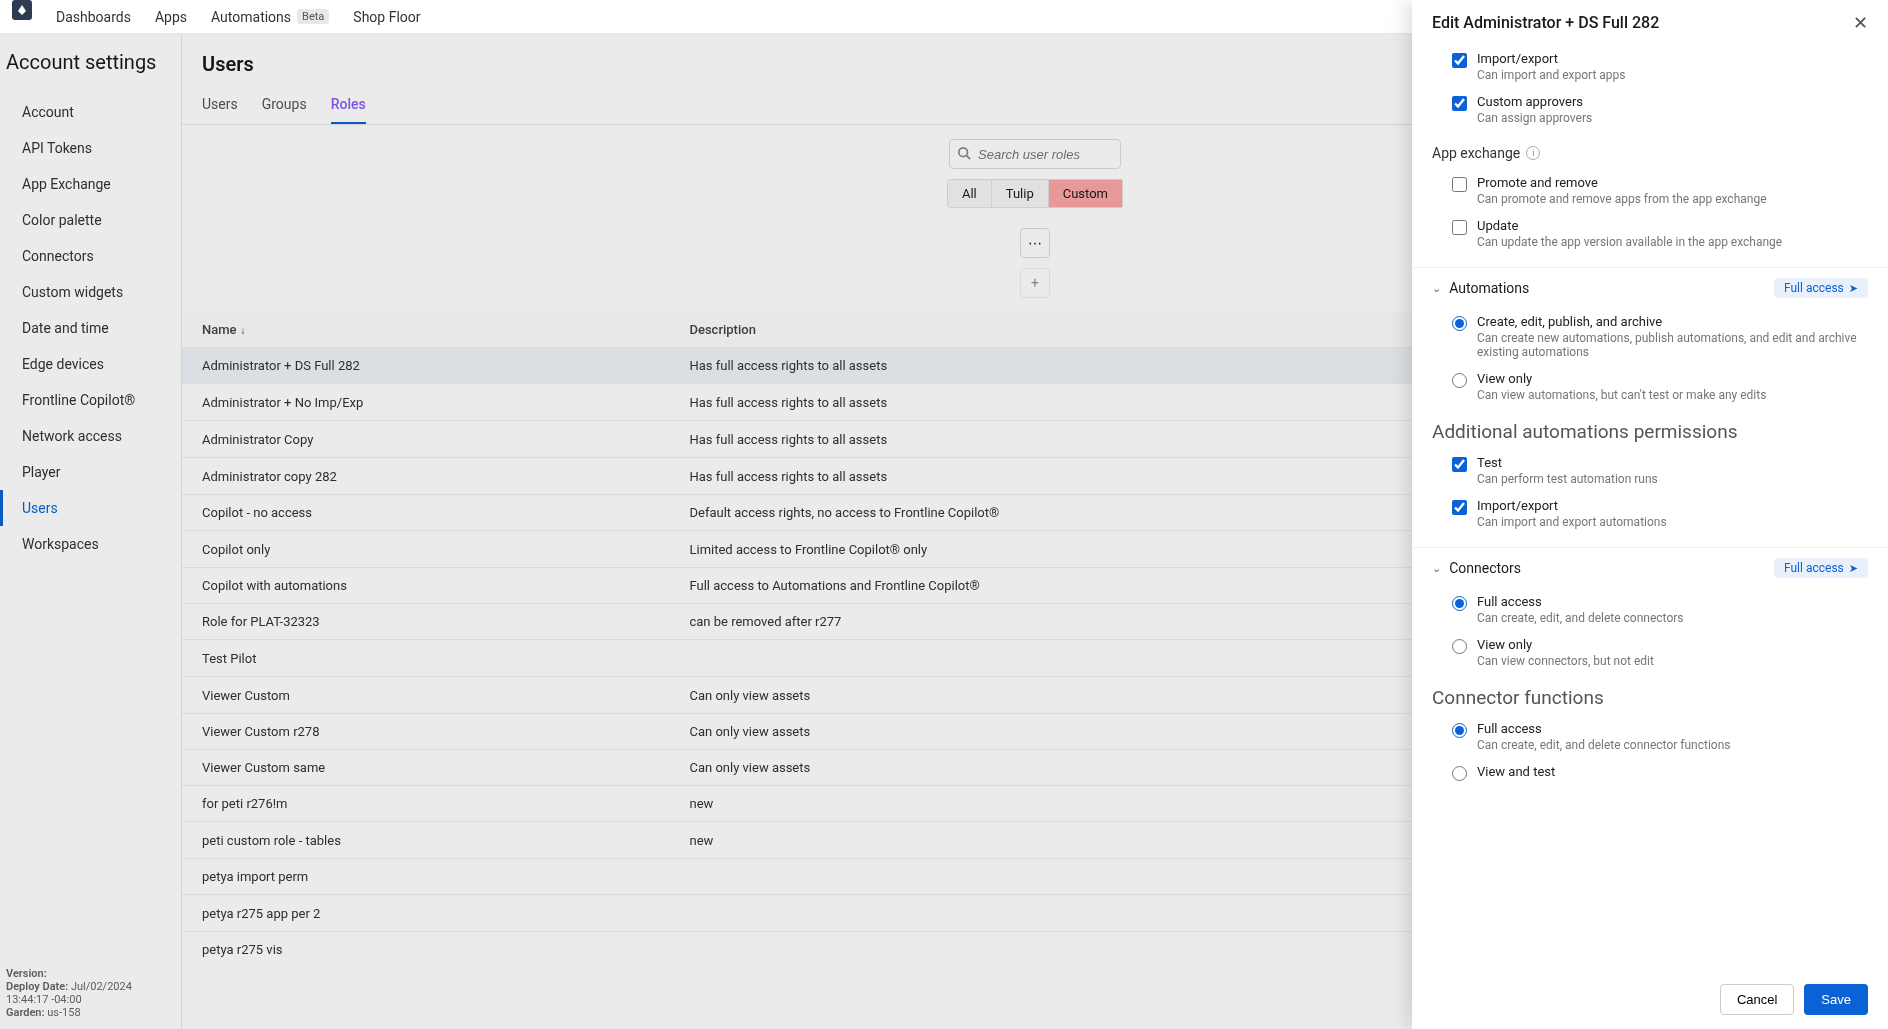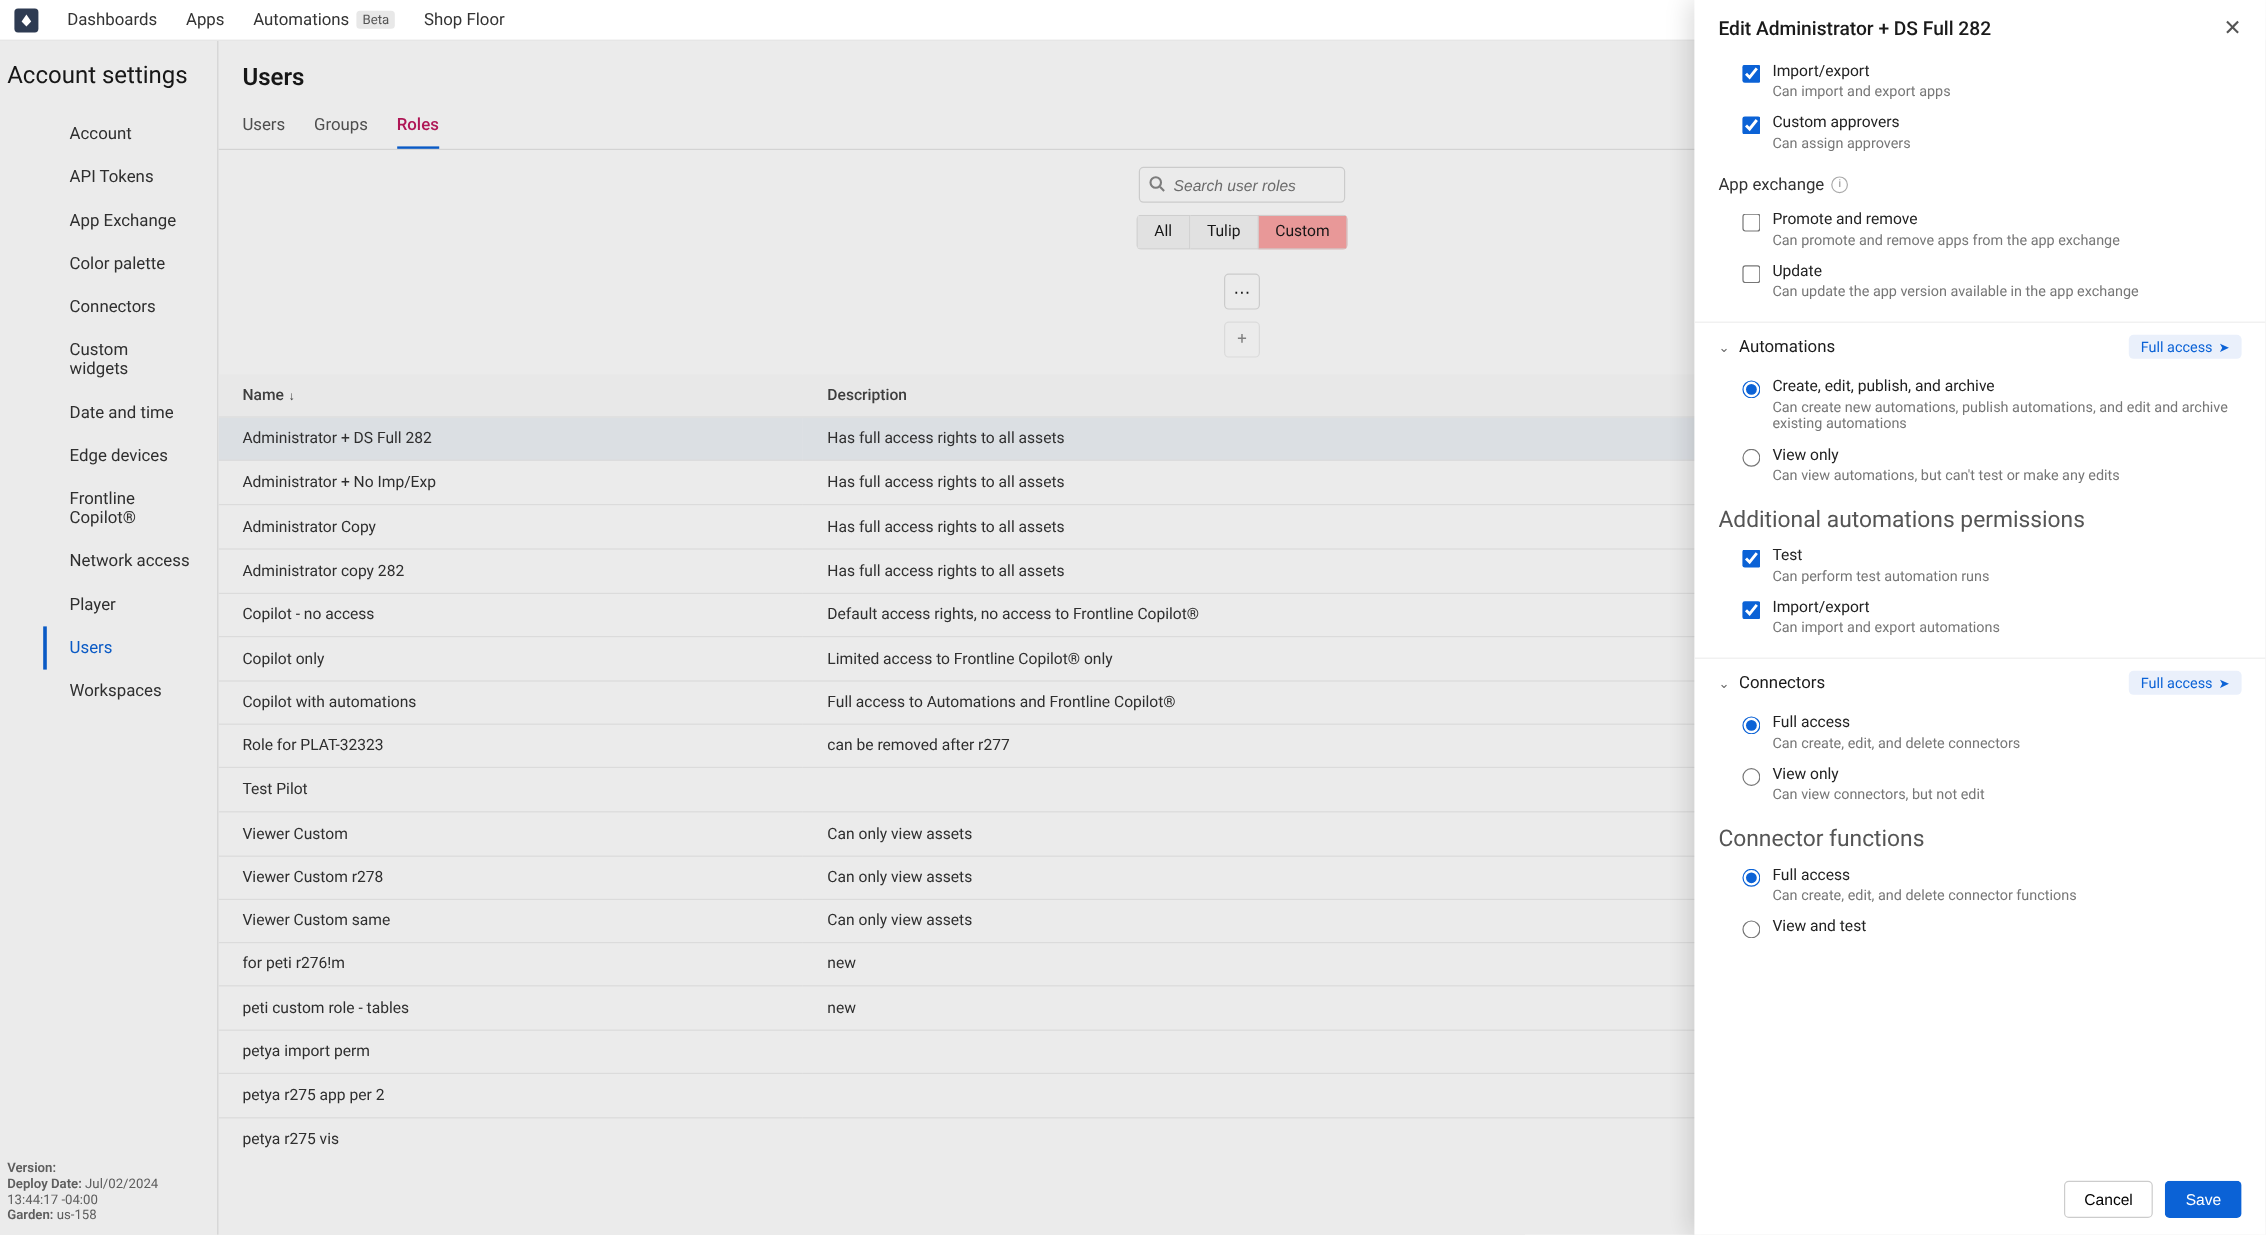--- a/index.html
+++ b/index.html
@@ -1,44 +1,44 @@
 <!DOCTYPE html>
 <html><head>
   <meta charset="utf-8">
   <style>
     * { margin: 0; padding: 0; box-sizing: border-box; }
     body { font-family: -apple-system, BlinkMacSystemFont, "Segoe UI", Roboto, sans-serif; font-size: 14px; color: #1a1a1a; background: #fff; overflow: hidden; }
     
     
-    .topbar { height: 34px; border-bottom: 1px solid #e5e5e5; display: flex; align-items: center; padding: 0 12px; gap: 24px; }
+    .topbar { height: 34px; border-bottom: 1px solid #e5e5e5; display: flex; padding: 0 12px; gap: 24px; }
     .logo { width: 20px; height: 20px; background: #2e3b52; border-radius: 3px; display: flex; align-items: center; justify-content: center; }
     .logo svg { fill: #fff; }
     .nav-items { display: flex; gap: 24px; align-items: center; }
     .nav-item { color: #333; cursor: pointer; display: flex; align-items: center; gap: 6px; }
     .beta-badge { background: #e8e8e8; font-size: 11px; padding: 1px 5px; border-radius: 3px; color: #555; }
     
     
     .overlay { position: fixed; inset: 34px 0 0 0; background: rgba(0,0,0,0.08); z-index: 5; }
     
     
     .main { display: flex; height: calc(100vh - 34px); position: relative; }
     .left-sidebar { width: 182px; border-right: 1px solid #e5e5e5; padding-top: 16px; display: flex; flex-direction: column; }
     .settings-title { font-size: 20px; font-weight: 400; padding: 0 6px 20px; }
     .side-group { display: flex; flex-direction: column; }
-    .side-item { padding: 10px 22px; font-size: 14px; cursor: pointer; color: #333; margin-left: 36px; }
+    .side-item { padding: 10px 22px; font-size: 14px; cursor: pointer; color: #333; }
     .side-item.active { color: #0b62d6; border-left: 3px solid #0b62d6; padding-left: 19px; }
     .left-footer { margin-top: auto; padding: 10px 6px; font-size: 11px; color: #666; }
     .left-footer b { font-weight: 600; }
     
     
     .content { flex: 1; padding: 0; overflow: auto; }
     .page-title { font-size: 20px; font-weight: 600; padding: 18px 20px 10px; }
     .subtabs { display: flex; gap: 24px; padding: 0 20px; border-bottom: 1px solid #e5e5e5; }
     .subtab { padding: 10px 0; font-size: 14px; cursor: pointer; color: #555; border-bottom: 2px solid transparent; }
-    .subtab.active { color: #be185d; border-bottom: 2px solid #0b62d6; font-weight: 500; }
+    .subtab.active { color: #8b5cf6; border-bottom: 2px solid #0b62d6; font-weight: 500; }
     
     .toolbar { display: flex; gap: 10px; padding: 14px 20px; align-items: center; flex-direction: column; }
     .search-box { position: relative; }
     .search-box input { width: 172px; height: 30px; border: 1px solid #ddd; border-radius: 4px; padding: 0 8px 0 28px; font-size: 13px; font-style: italic; color: #888; }
     .search-box .sicon { position: absolute; left: 8px; top: 7px; color: #888; }
     .seg-group { display: flex; border-radius: 4px; overflow: hidden; }
     .seg { padding: 6px 14px; background: #f5f5f5; border: 1px solid #e0e0e0; font-size: 13px; cursor: pointer; }
     .seg + .seg { border-left: none; }
     .seg.active { background: #fca5a5; }
     .spacer { flex: 1; }

